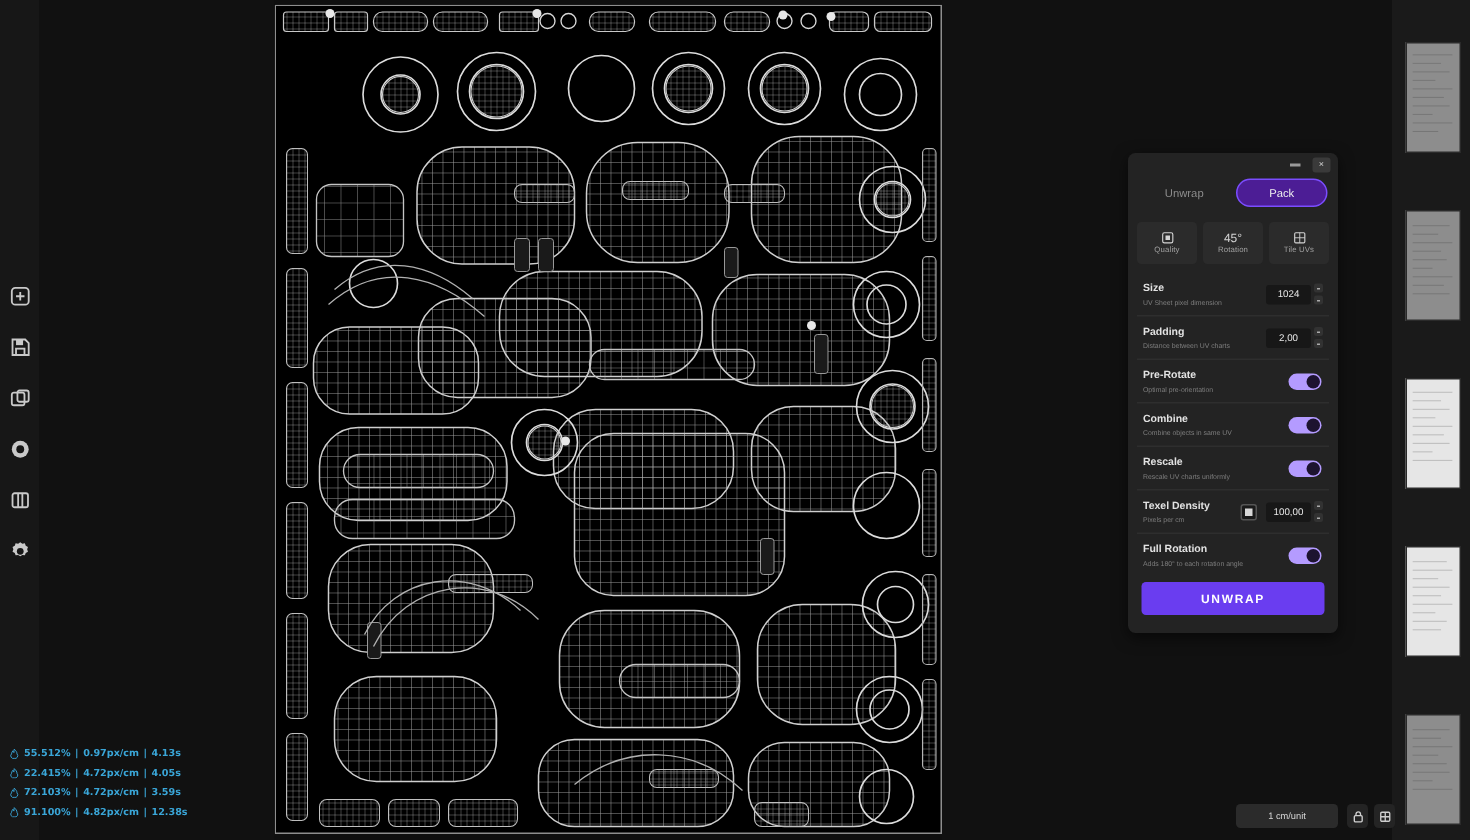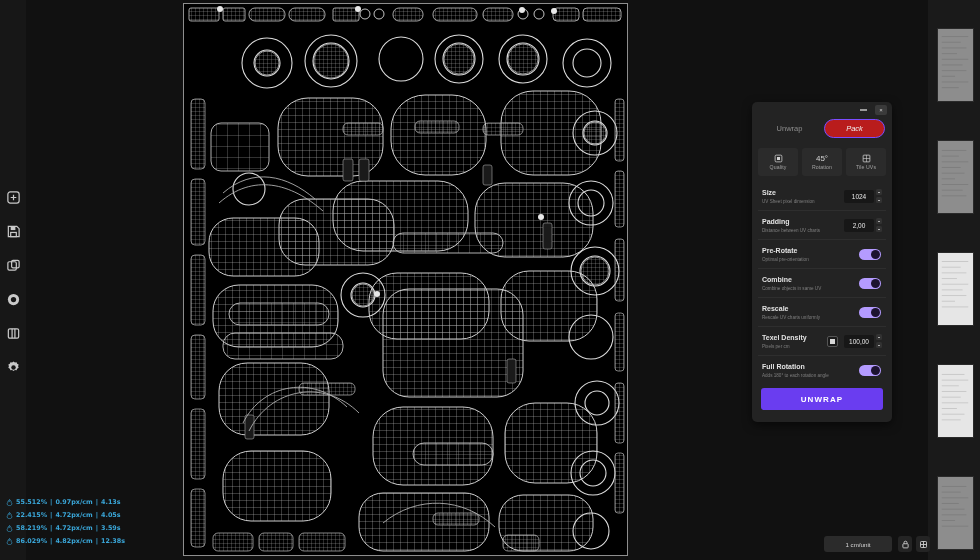--- a/index.html
+++ b/index.html
@@ -88,22 +88,21 @@
   }
   .tab {
     flex: 1; height: 19px; border-radius: 10px;
     display: flex; align-items: center; justify-content: center;
     font-size: 7.5px; color: #8d8d8d;
     border: 1px solid transparent;
   }
   .tab.active {
     border: 1.4px solid #7b4dff;
     color: #efefef;
-    background: #b91c1c;
-    font-style: italic;
+    background: #4c1d95;
   }
 
   .icon-row {
     display: flex; margin: 10px 6px 0 6px; gap: 4px; justify-content: center;
   }
   .icon-cell {
     flex: 1; height: 28px; border-radius: 3px; background: #2b2b2b;
     display: flex; flex-direction: column; align-items: center; justify-content: center;
     gap: 1px;
   }
@@ -570,33 +569,33 @@
       <span>4.72px/cm</span>
       <span>|</span>
       <span>4.05s</span>
     </div>
     <div class="stat-line">
       <span class="ico">
         <svg viewBox="0 0 10 10">
             <path d="M5 0.6c1.6 1.6 2.6 2.8 2.6 4.5A2.6 2.6 0 0 1 5 9.4 2.6 2.6 0 0 1 2.4 5.1c0-1.2.7-2.1 1.4-3 .1.9.4 1.4.9 1.8.1-1.2.1-2.4.3-3.3z" fill="none" stroke="#3aa6d8" stroke-width="0.9"></path>
           </svg>
       </span>
-      <span>58.219%</span>
+      <span>72.103%</span>
       <span>|</span>
       <span>4.72px/cm</span>
       <span>|</span>
       <span>3.59s</span>
     </div>
     <div class="stat-line">
       <span class="ico">
         <svg viewBox="0 0 10 10">
             <path d="M5 0.6c1.6 1.6 2.6 2.8 2.6 4.5A2.6 2.6 0 0 1 5 9.4 2.6 2.6 0 0 1 2.4 5.1c0-1.2.7-2.1 1.4-3 .1.9.4 1.4.9 1.8.1-1.2.1-2.4.3-3.3z" fill="none" stroke="#3aa6d8" stroke-width="0.9"></path>
           </svg>
       </span>
-      <span>86.029%</span>
+      <span>91.100%</span>
       <span>|</span>
       <span>4.82px/cm</span>
       <span>|</span>
       <span>12.38s</span>
     </div>
   </div>
 
   <div class="unit-field">1 cm/unit</div>
   <div class="mini-btn" style="left:898px">
     <svg viewBox="0 0 12 12">

